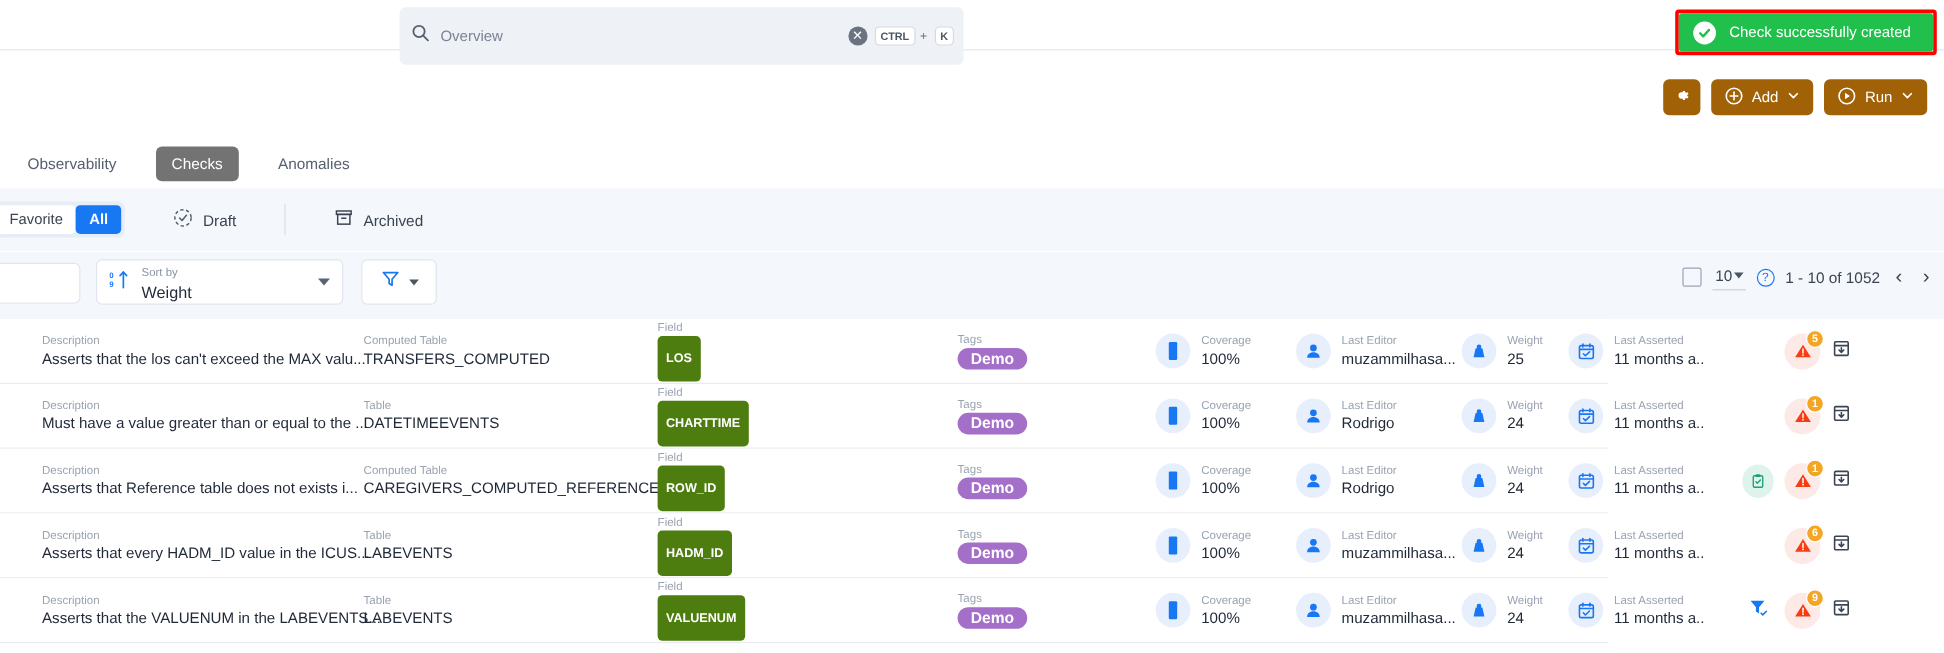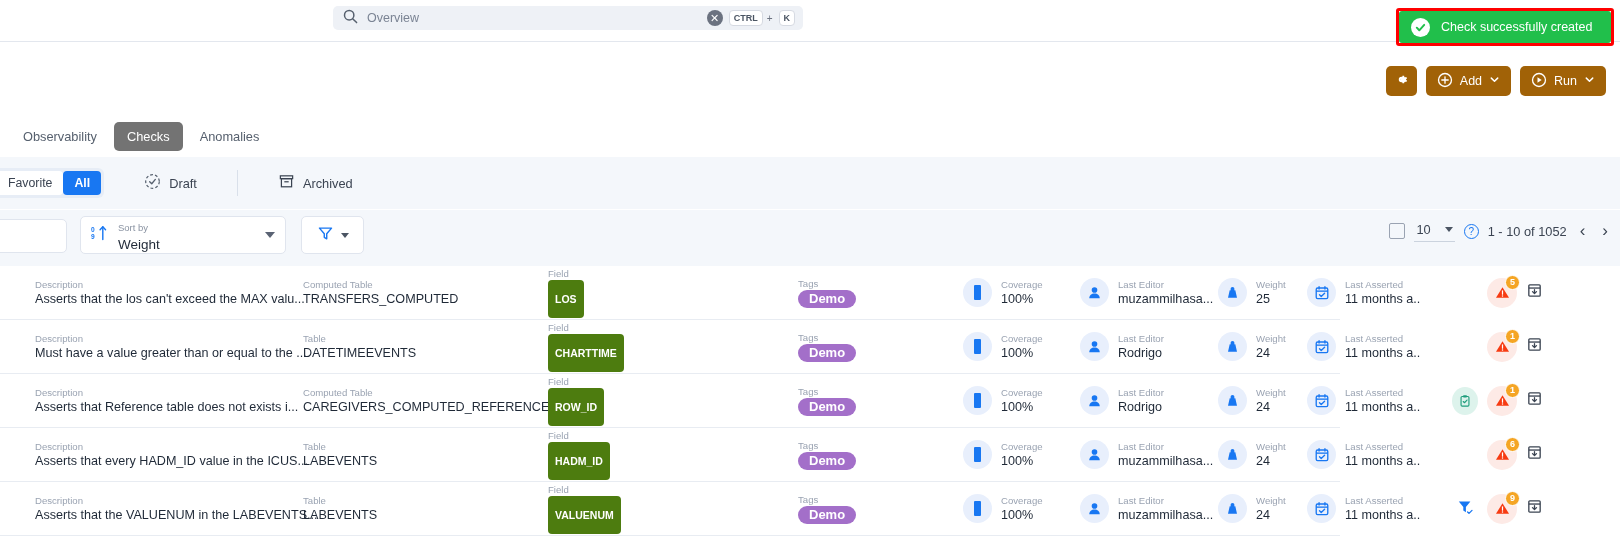--- a/index.html
+++ b/index.html
@@ -10,21 +10,21 @@
     overflow: hidden;
   }
   .app { position: relative; width: 1620px; height: 544px; background: #fff; }
 
   
   .topbar {
     position: absolute; left: 0; top: 0; width: 1620px; height: 42px;
     background: #ffffff; border-bottom: 1px solid #e3e7ee;
   }
   .searchwrap {
-    position: absolute; left: 333px; top: 6px; width: 470px; height: 24px;
+    position: absolute; left: 333px; top: 6px; width: 470px; height: 48px;
     background: #eef1f6; border-radius: 5px; display: flex; align-items: center;
     padding: 0 8px 0 10px;
   }
   .searchwrap svg { flex: 0 0 auto; }
   .search-input {
     flex: 1 1 auto; border: 0; outline: none; background: transparent;
     font-family: "Liberation Sans", sans-serif; font-size: 12.5px; color: #6b7280;
     margin-left: 9px;
   }
   .search-input::placeholder { color: #7b8494; }
@@ -62,21 +62,21 @@
     background: #a16207; color: #fff; border: 0; border-radius: 5px;
     height: 30px; display: flex; align-items: center; gap: 7px;
     padding: 0 11px; font-size: 12.5px; cursor: pointer;
     font-family: "Liberation Sans", sans-serif;
   }
   .btn.icononly { padding: 0 8px; }
 
   
   .tabs {
     position: absolute; left: 0; top: 118px; width: 1620px; height: 37px;
-    display: flex; align-items: center; padding-left: 10px; gap: 4px;
+    display: flex; align-items: center; padding-left: 10px; gap: 20px;
     background: #fff;
   }
   .tab {
     font-size: 12.8px; color: #56606e; padding: 7px 13px; border-radius: 5px;
     cursor: pointer; white-space: nowrap;
   }
   .tab.active { background: #737373; color: #fff; font-weight: normal; }
 
   
   .substrip {
@@ -125,21 +125,21 @@
   }
   .pager {
     position: absolute; right: 8px; top: 220px; display: flex;
     align-items: center; gap: 9px; font-size: 12.8px; color: #3b4452;
   }
   .pg-check {
     width: 16px; height: 16px; border: 1.6px solid #9aa3b2; border-radius: 2px;
     cursor: pointer;
   }
   .pg-size {
-    display: flex; align-items: center; gap: 14px; border-bottom: 1px solid #cbd3de;
+    display: flex; align-items: center; gap: 1px; border-bottom: 1px solid #cbd3de;
     padding: 2px 2px 4px 2px; cursor: pointer;
   }
   .qmark {
     width: 15px; height: 15px; border-radius: 50%; border: 1.4px solid #1877f2;
     color: #1877f2; font-size: 10px; text-align: center; line-height: 13px;
     cursor: pointer;
   }
   .arrow { font-size: 17px; color: #3b4452; cursor: pointer; padding: 0 4px; }
 
   

